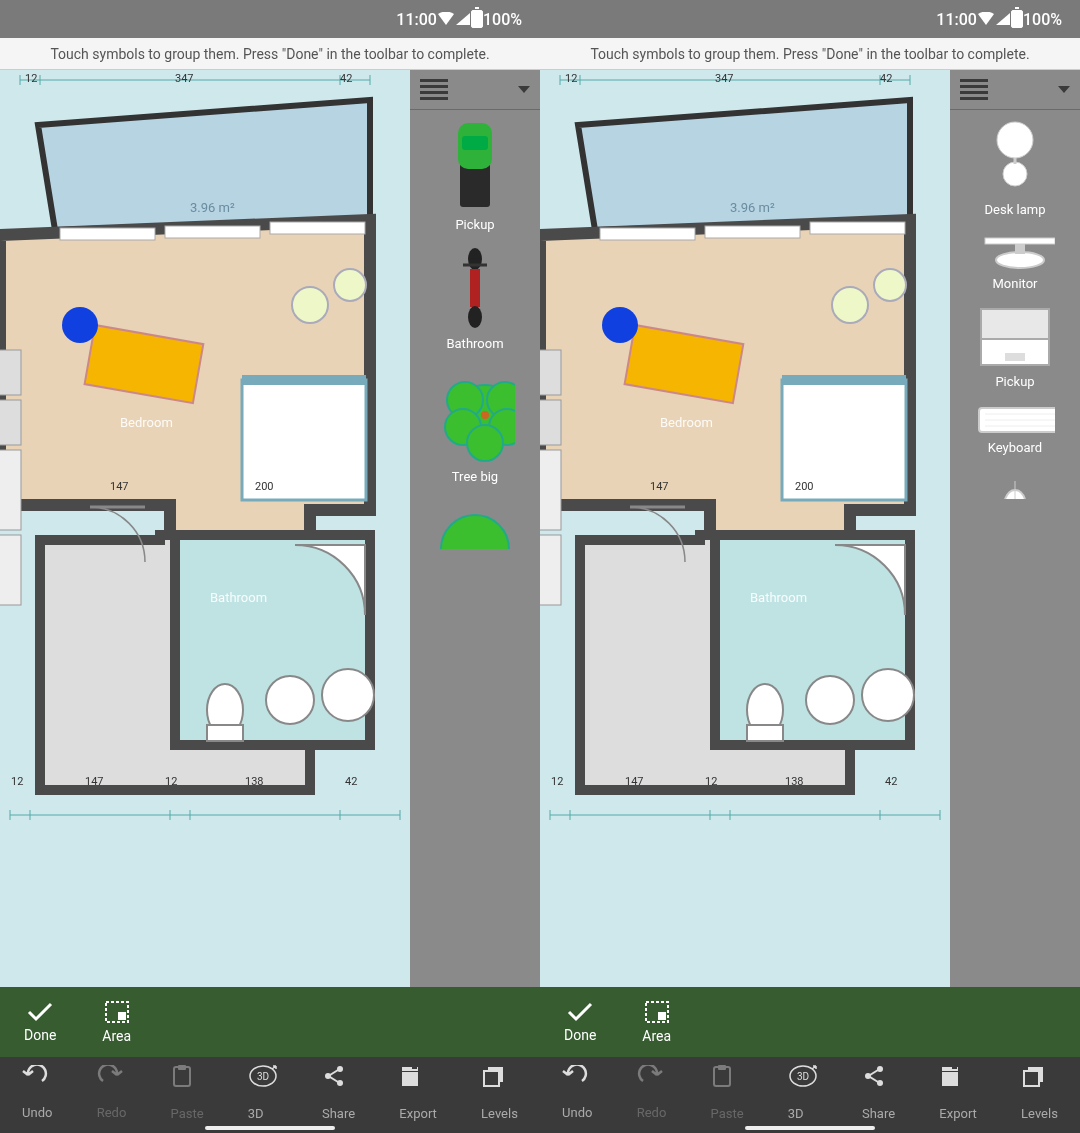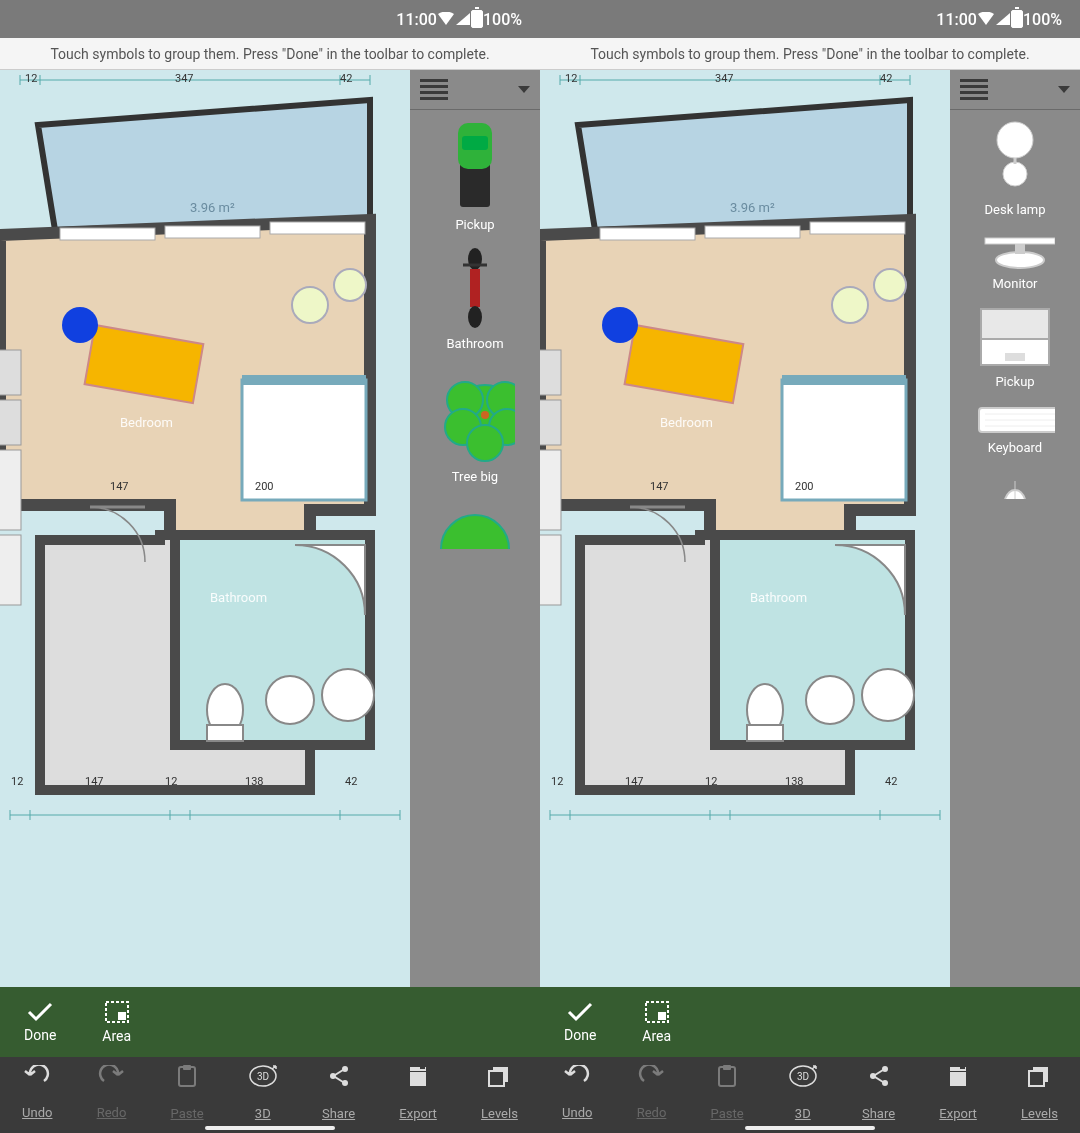--- a/index.html
+++ b/index.html
@@ -16,21 +16,21 @@
   .hamburger-lines { display: flex; flex-direction: column; gap: 3px; }
   .hamburger-lines div { width: 28px; height: 3px; background: #3a3a3a; }
   .chevron-down { width: 0; height: 0; border-left: 6px solid transparent; border-right: 6px solid transparent; border-top: 7px solid #3a3a3a; }
   .panel-items { flex: 1; overflow: hidden; display: flex; flex-direction: column; }
   .panel-item { display: flex; flex-direction: column; align-items: center; justify-content: flex-end; padding: 8px 2px 6px; color: #fff; font-size: 13px; text-align: center; flex-shrink: 0; }
   .panel-icon { width: 80px; display: flex; align-items: center; justify-content: center; margin-bottom: 4px; }
   .panel-label { line-height: 1.2; }
   .action-bar { height: 70px; background: #365c30; display: flex; align-items: center; padding: 0 24px; gap: 46px; color: #fff; }
   .action-item { display: flex; flex-direction: column; align-items: center; gap: 4px; font-size: 14px; }
   .bottom-bar { height: 76px; background: #3a3a3a; display: flex; justify-content: space-around; align-items: center; color: #aaa; padding-bottom: 6px; }
-  .bottom-item { display: flex; flex-direction: column; align-items: center; gap: 18px; font-size: 13px; text-decoration: underline; }
+  .bottom-item { display: flex; flex-direction: column; gap: 18px; font-size: 13px; }
   .bottom-item.disabled { opacity: 0.4; }
   .nav-hint { position: absolute; bottom: 3px; left: 50%; transform: translateX(-50%); width: 130px; height: 4px; background: #eee; border-radius: 2px; }
   
   .battery { width: 12px; height: 18px; border: 1.5px solid #fff; border-radius: 2px; position: relative; background: #fff; }
   .battery::before { content: ''; position: absolute; top: -4px; left: 3px; width: 4px; height: 2px; background: #fff; }
   
   .dim { position: absolute; font-size: 11px; color: #333; }
   .room-lbl { position: absolute; color: rgba(255,255,255,0.9); font-size: 13px; }
 </style>
 </head>

